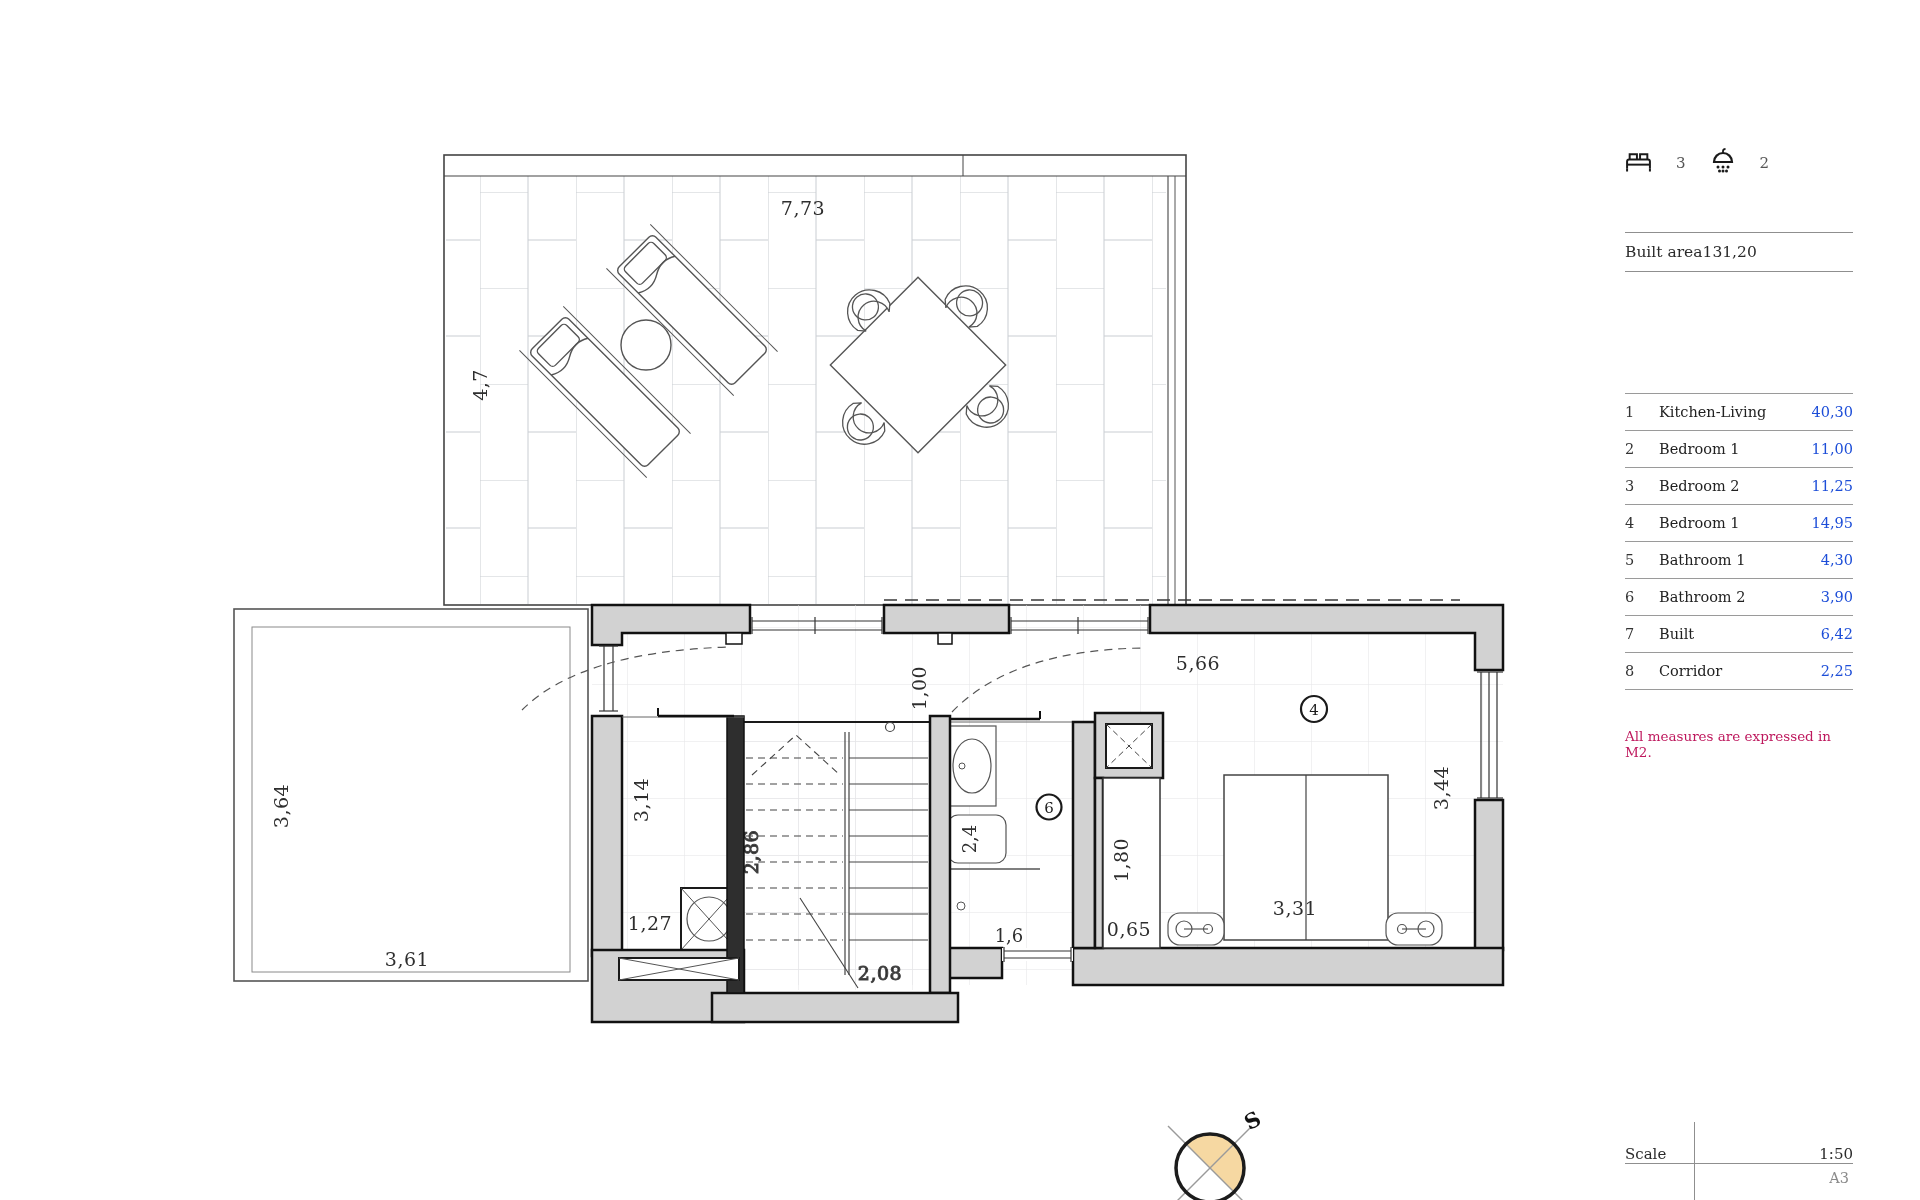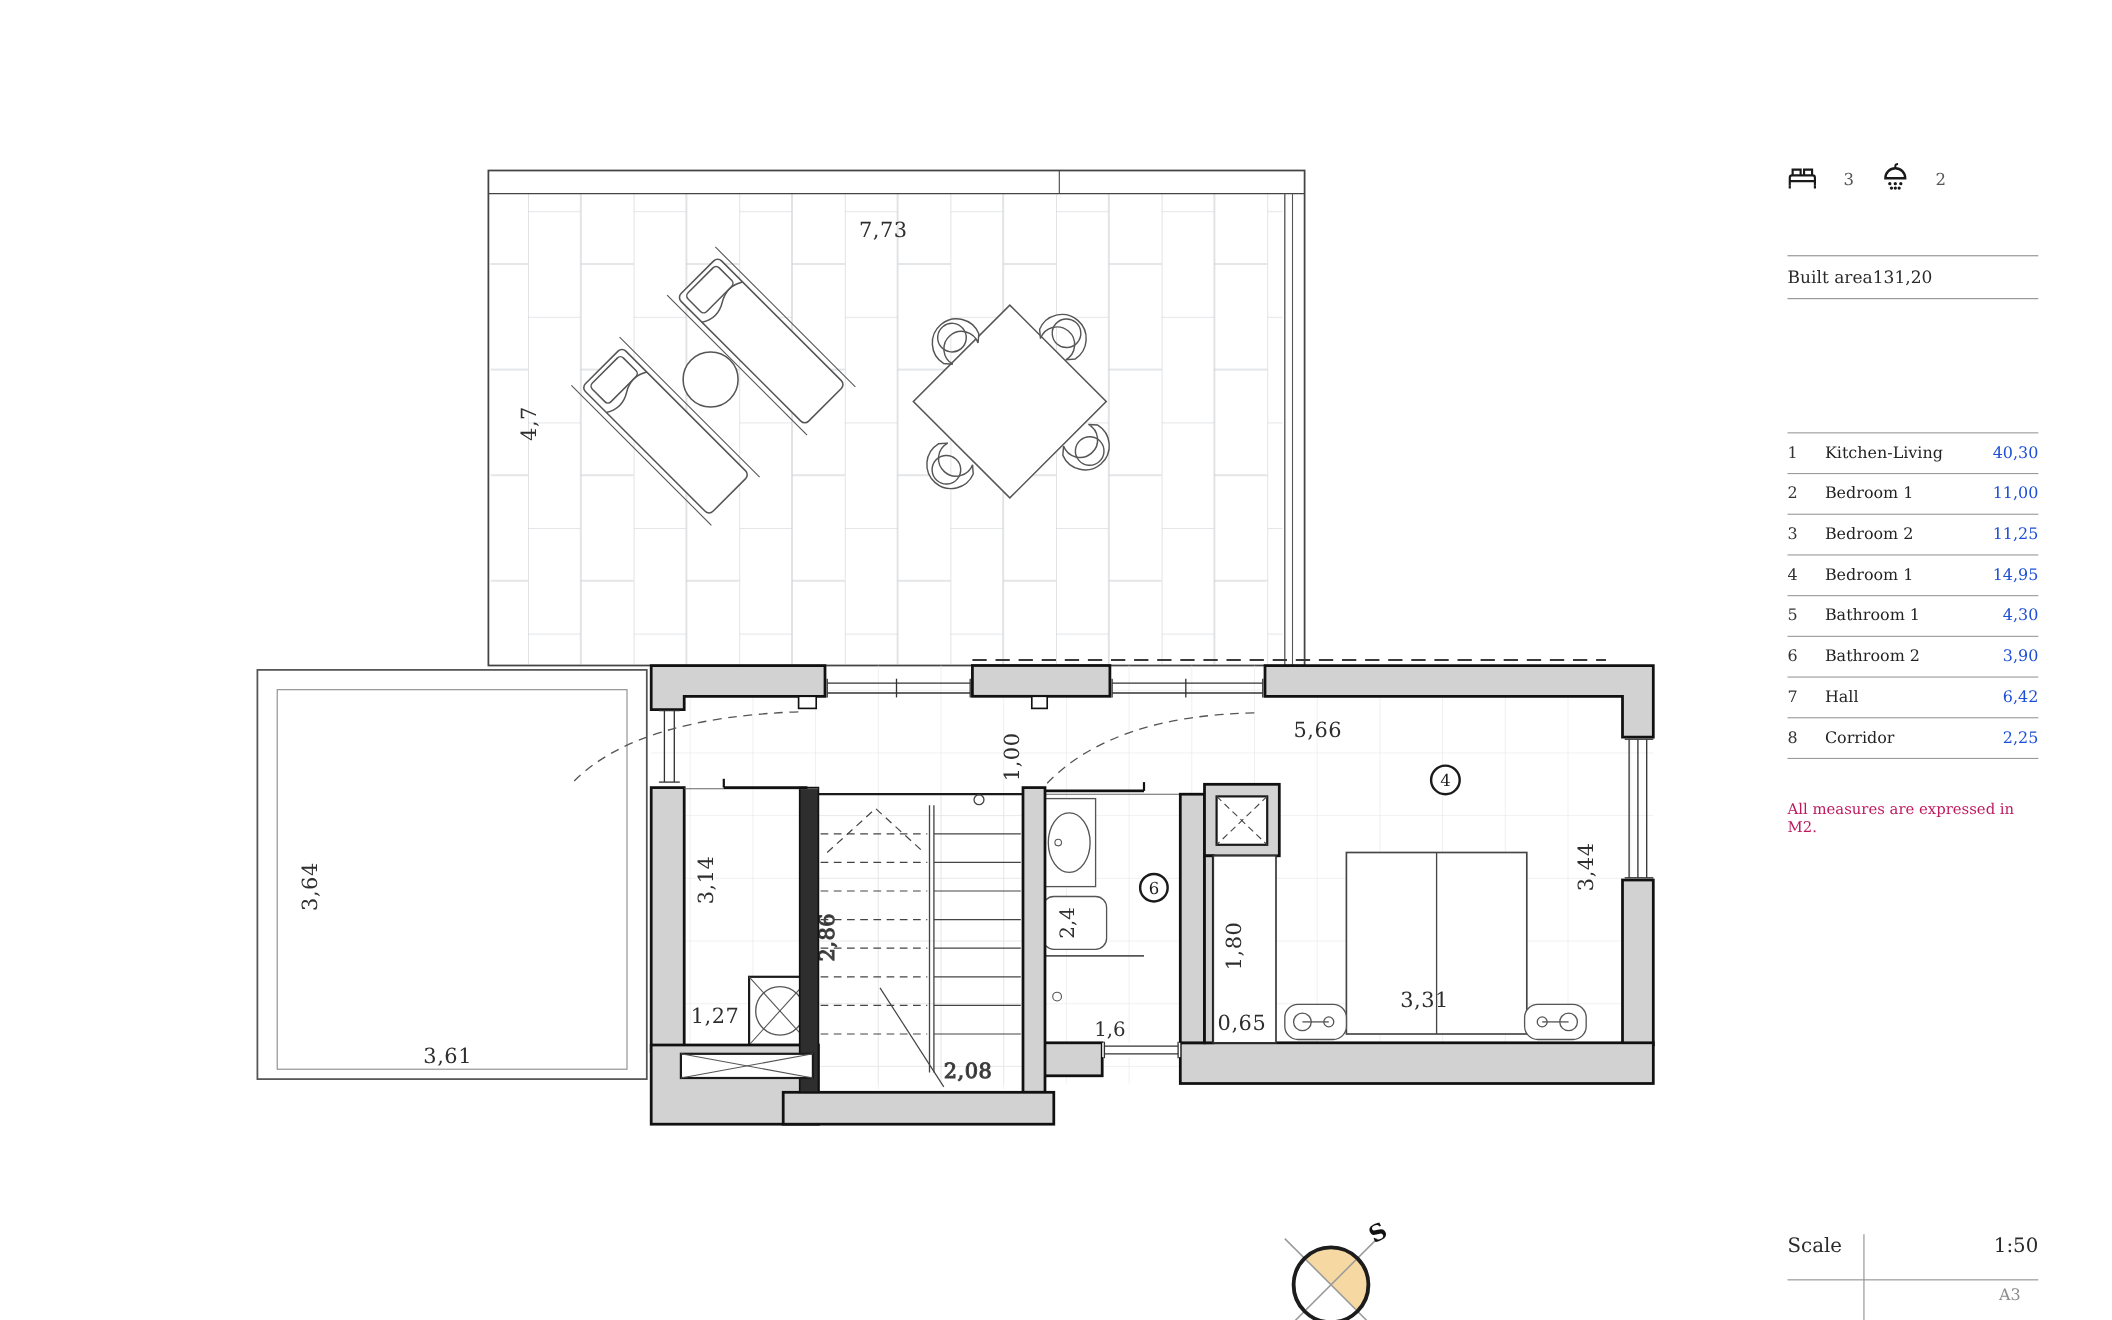--- a/index.html
+++ b/index.html
@@ -15,23 +15,23 @@
     justify-content:flex-start;font-size:15.5px;}
   .rooms-block{position:absolute;top:258px;left:0;width:228px;border-bottom:1px solid #9a9a9a;}
   .room-row{display:flex;align-items:center;height:36px;border-top:1px solid #9a9a9a;font-size:14.5px;}
   .room-num{width:34px;color:#333;}
   .room-name{flex:1;color:#222;}
   .room-area{color:#1d4ed8;}
   .note{position:absolute;top:593px;left:0;width:228px;font-size:13.5px;color:#be185d;}
   #scale-block{position:absolute;left:1625px;top:1122px;width:228px;height:78px;}
   #scale-block .v-divider{position:absolute;left:69px;top:0;width:1px;height:78px;background:#8f8f8f;}
   #scale-block .scale-row{position:absolute;left:0;top:0;width:228px;height:41px;
-    border-bottom:1px solid #8f8f8f;display:flex;align-items:flex-start;justify-content:space-between;
-    font-size:18px;}
-  #scale-block .paper-row{position:absolute;right:16px;top:48px;font-size:14.5px;color:#8a8a8a;}
+    border-bottom:1px solid #8f8f8f;display:flex;align-items:flex-end;justify-content:space-between;
+    font-size:15px;}
+  #scale-block .paper-row{position:absolute;right:4px;top:48px;font-size:14.5px;color:#8a8a8a;}
   svg text{font-family:"DejaVu Serif","Liberation Serif",serif;}
   .dim{font-size:19px;fill:#2e2e2e;letter-spacing:.5px;}
   .dim-sm{font-size:18px;fill:#2e2e2e;}
   .circnum{font-size:15px;fill:#1c1c1c;}
 </style>
 </head>
 <body>
 
 <div id="stage">
 
@@ -336,21 +336,21 @@
       <span class="room-name">Bathroom 1</span>
       <span class="room-area">4,30</span>
     </div>
     <div class="room-row">
       <span class="room-num">6</span>
       <span class="room-name">Bathroom 2</span>
       <span class="room-area">3,90</span>
     </div>
     <div class="room-row">
       <span class="room-num">7</span>
-      <span class="room-name">Hall</span>
+      <span class="room-name">Built</span>
       <span class="room-area">6,42</span>
     </div>
     <div class="room-row">
       <span class="room-num">8</span>
       <span class="room-name">Corridor</span>
       <span class="room-area">2,25</span>
     </div>
   </div>
 
   <div class="note">All measures are expressed in M2.</div>

